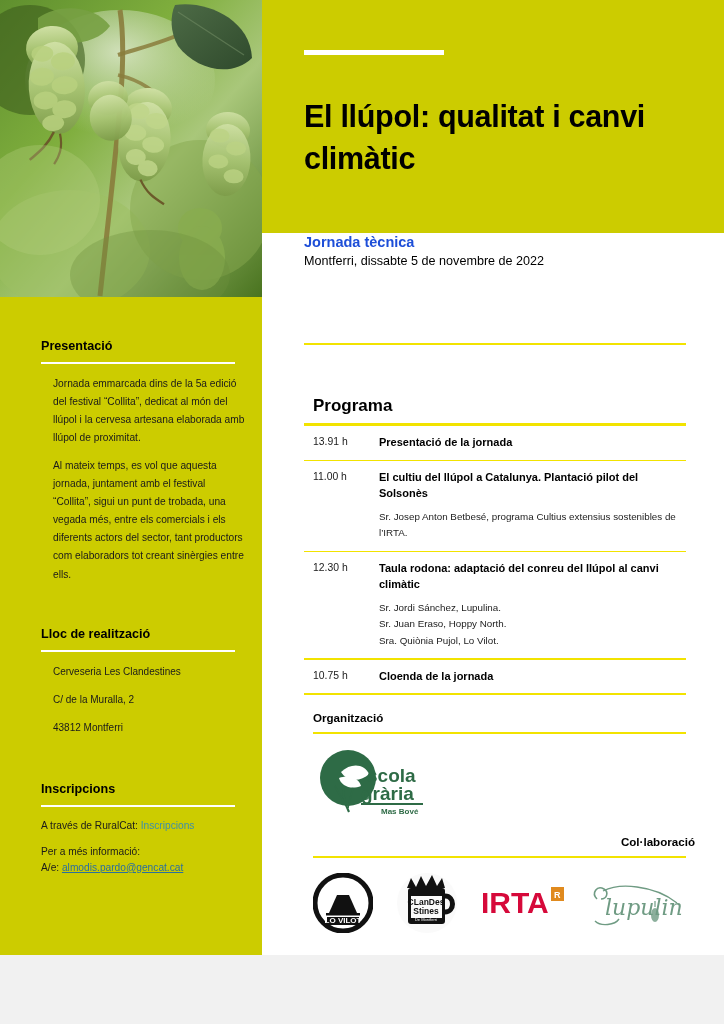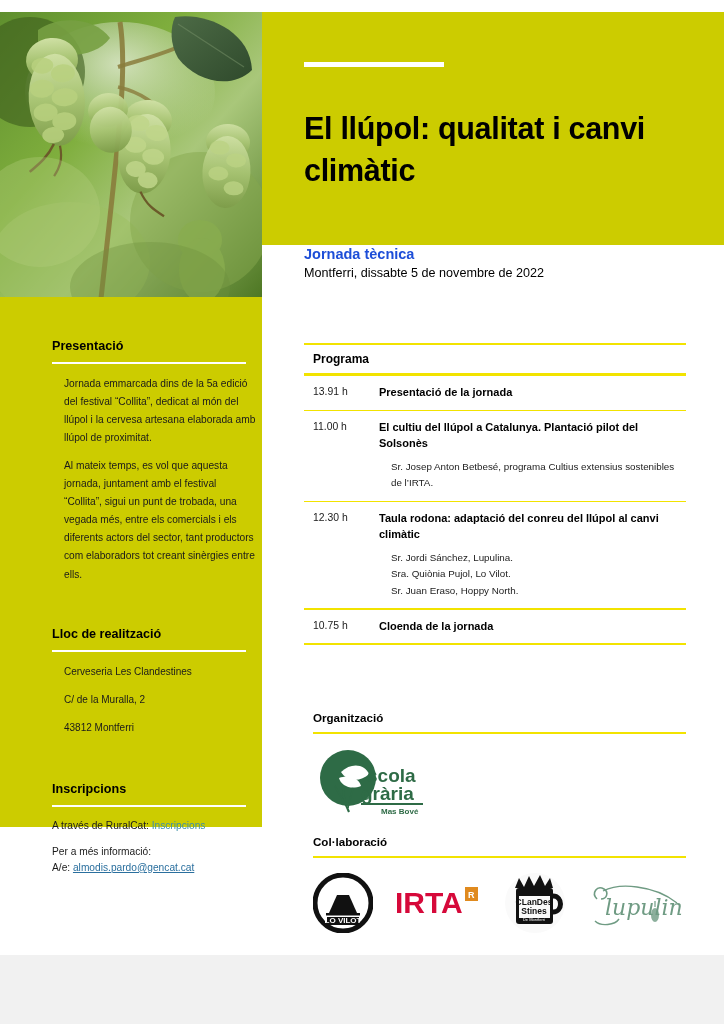--- a/index.html
+++ b/index.html
@@ -12,21 +12,21 @@
     height: 1024px;
     font-family: "Liberation Sans", sans-serif;
     color: #1a1a1a;
     position: relative;
     overflow: hidden;
   }
 
   
   .top-band {
     position: absolute;
-    left: 0; top: 12px;
+    left: 0; top: 0;
     width: 724px; height: 233px;
     background: #cccc00;
   }
   .hero-photo {
     position: absolute;
     left: 0; top: 0;
     width: 262px; height: 297px;
     overflow: hidden;
     background: #4a7a22;
   }
@@ -65,24 +65,24 @@
     position: absolute;
     left: 0; top: 254px;
     font-size: 12.6px;
     color: #000000;
   }
 
   
   .sidebar {
     position: absolute;
     left: 0; top: 297px;
-    width: 262px; height: 530px;
+    width: 262px; height: 658px;
     background: #cccc00;
     box-sizing: border-box;
-    padding: 42px 26px 0 52px;
+    padding: 42px 26px 0 41px;
   }
   .side-h {
     font-size: 12.6px;
     font-weight: bold;
     color: #000000;
     margin: 0 0 9px 0;
   }
   .side-rule {
     height: 2px;
     background: #ffffff;
@@ -123,24 +123,25 @@
   .content {
     position: absolute;
     left: 304px; top: 297px;
     width: 388px;
   }
 
   .prog-wrap { position: absolute; left: 0; top: 46px; width: 382px; }
   .rule-y { height: 2.4px; background: #f2e300; width: 100%; }
   .rule-y-thin { height: 1.6px; background: #f2e300; width: 100%; }
   .prog-title {
-    font-size: 12px;
+    font-size: 17px;
     font-weight: bold;
     color: #000;
     padding: 7px 0 7px 9px;
+    margin-top: 44px;
   }
   .prog-row {
     display: flex;
     padding: 9px 0 9px 9px;
     box-sizing: border-box;
   }
   .prog-time {
     width: 66px;
     flex: 0 0 66px;
     font-size: 10.4px;
@@ -152,39 +153,38 @@
     font-size: 11px;
     font-weight: bold;
     line-height: 1.45;
     color: #000;
   }
   .prog-speakers {
     font-size: 9.8px;
     line-height: 1.66;
     color: #222;
     margin-top: 7px;
-    margin-left: 12px;
   }
 
   
   .org-sec { position: absolute; left: 9px; top: 414px; width: 382px; }
   .sec-h {
     font-size: 11.6px;
     font-weight: bold;
     color: #000;
     margin-bottom: 8px;
   }
   .sec-rule { height: 2.4px; background: #f2e300; width: 373px; }
   .logo-row {
     display: flex;
     align-items: center;
     gap: 22px;
     padding-top: 14px;
   }
-  .collab-sec { position: absolute; left: 9px; top: 538px; width: 382px; }
+  .collab-sec { position: absolute; left: 9px; top: 538px; width: 382px; text-align: right; }
 
   
   .footer {
     position: absolute;
     left: 0; top: 955px;
     width: 724px; height: 69px;
     background: #f1f1f1;
   }
 </style>
 </head>
@@ -347,22 +347,22 @@
       </div>
     </div>
     <div class="rule-y-thin"></div>
 
     <div class="prog-row">
       <div class="prog-time">12.30 h</div>
       <div class="prog-body">
         <div class="prog-head">Taula rodona: adaptació del conreu del llúpol al canvi climàtic</div>
         <div class="prog-speakers">
           <div>Sr. Jordi Sánchez, Lupulina.</div>
+          <div>Sr. Juan Eraso, Hoppy North.</div>
           <div>Sra. Quiònia Pujol, Lo Vilot.</div>
-          <div>Sr. Juan Eraso, Hoppy North.</div>
         </div>
       </div>
     </div>
     <div class="rule-y-thin"></div>
 
     <div class="prog-row">
       <div class="prog-time">10.75 h</div>
       <div class="prog-body">
         <div class="prog-head">Cloenda de la jornada</div>
       </div>
@@ -400,41 +400,41 @@
         <svg width="60" height="60" viewBox="0 0 60 60" aria-hidden="true">
           <circle cx="30" cy="30" r="28" fill="none" stroke="#111" stroke-width="5"></circle>
           <path d="M16 40 L 24 22 L 36 22 L 44 40 Z" fill="#111"></path>
           <rect x="13" y="40" width="34" height="2.5" fill="#111"></rect>
           <path d="M14 44 L 46 44 L 46 52 L 14 52 Z" fill="#111"></path>
           <text x="30" y="50" text-anchor="middle" font-family="Liberation Sans, sans-serif" font-size="8" font-weight="bold" fill="#fff">LO VILOT</text>
         </svg>
       </div>
 
       <div>
-        <svg width="86" height="44" viewBox="0 0 86 44" aria-hidden="true">
-          <text x="0" y="32" font-family="Liberation Sans, sans-serif" font-size="30" font-weight="bold" fill="#d6093a">IRTA</text>
-          <rect x="70" y="6" width="13" height="14" fill="#e08a1e"></rect>
-          <text x="73" y="17" font-family="Liberation Sans, sans-serif" font-size="9" font-weight="bold" fill="#fff">R</text>
-        </svg>
-      </div>
-
-      <div>
         <svg width="64" height="62" viewBox="0 0 64 62" aria-hidden="true">
           <circle cx="32" cy="31" r="30" fill="#fafafa"></circle>
           <path d="M12 16 L 16 6 L 21 15 L 26 4 L 31 14 L 37 3 L 42 14 L 47 6 L 50 16 Z" fill="#111"></path>
           <rect x="13" y="16" width="37" height="36" rx="3" fill="#111"></rect>
           <path d="M50 24 C 60 24, 60 40, 50 40" stroke="#111" stroke-width="5" fill="none"></path>
           <rect x="16" y="24" width="31" height="22" fill="#fafafa"></rect>
           <text x="31" y="33" text-anchor="middle" font-family="Liberation Sans, sans-serif" font-size="8.5" font-weight="bold" fill="#111">CLanDes</text>
           <text x="31" y="42" text-anchor="middle" font-family="Liberation Sans, sans-serif" font-size="8.5" font-weight="bold" fill="#111">Stines</text>
           <text x="31" y="49" text-anchor="middle" font-family="Liberation Sans, sans-serif" font-size="4" fill="#fafafa">De Montferri</text>
         </svg>
       </div>
 
       <div>
+        <svg width="86" height="44" viewBox="0 0 86 44" aria-hidden="true">
+          <text x="0" y="32" font-family="Liberation Sans, sans-serif" font-size="30" font-weight="bold" fill="#d6093a">IRTA</text>
+          <rect x="70" y="6" width="13" height="14" fill="#e08a1e"></rect>
+          <text x="73" y="17" font-family="Liberation Sans, sans-serif" font-size="9" font-weight="bold" fill="#fff">R</text>
+        </svg>
+      </div>
+
+      <div>
         <svg width="94" height="52" viewBox="0 0 94 52" aria-hidden="true">
           <path d="M8 22 C 2 16, 8 8, 15 12 C 20 15, 18 22, 12 22" stroke="#6f9b83" stroke-width="1.6" fill="none"></path>
           <path d="M14 14 C 22 10, 34 8, 48 10 C 64 12, 78 18, 88 26" stroke="#6f9b83" stroke-width="1.3" fill="none"></path>
           <path d="M6 44 C 12 50, 26 48, 30 42" stroke="#6f9b83" stroke-width="1.4" fill="none"></path>
           <text x="16" y="38" font-family="DejaVu Serif, serif" font-style="italic" font-size="22" fill="#6f9b83">lupulina</text>
           <ellipse cx="66" cy="38" rx="4" ry="7" fill="#6f9b83" opacity="0.8"></ellipse>
           <path d="M66 30 L 66 24" stroke="#6f9b83" stroke-width="1.2"></path>
         </svg>
       </div>
 

